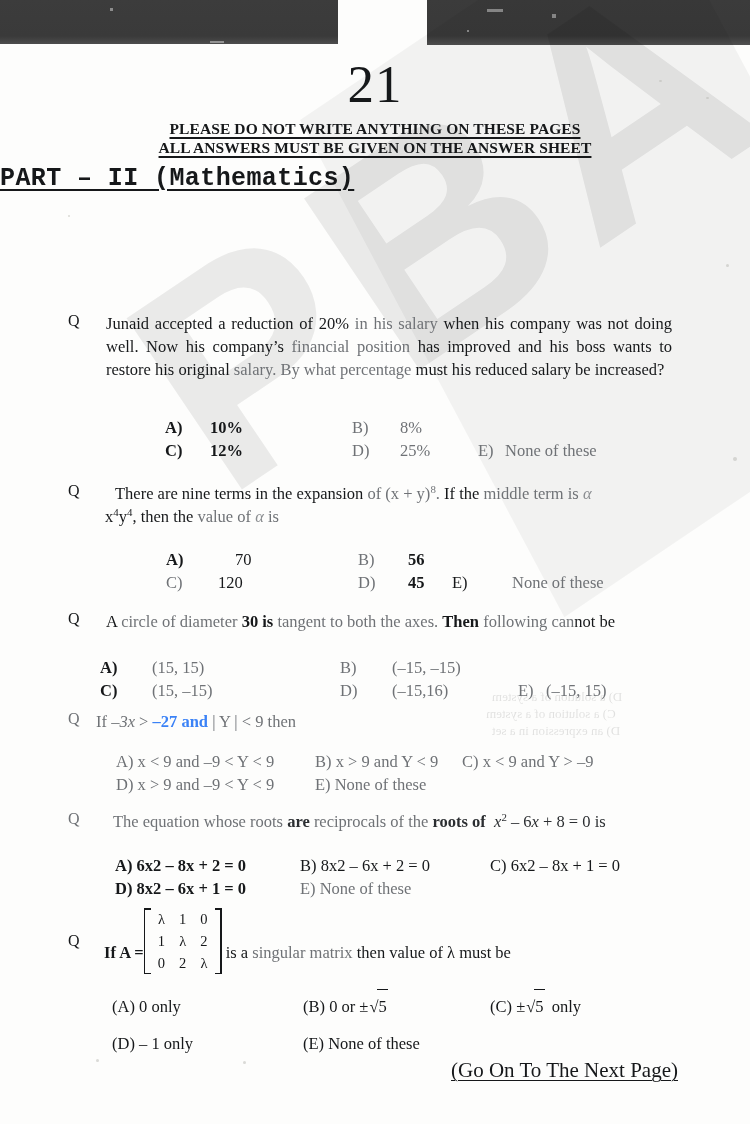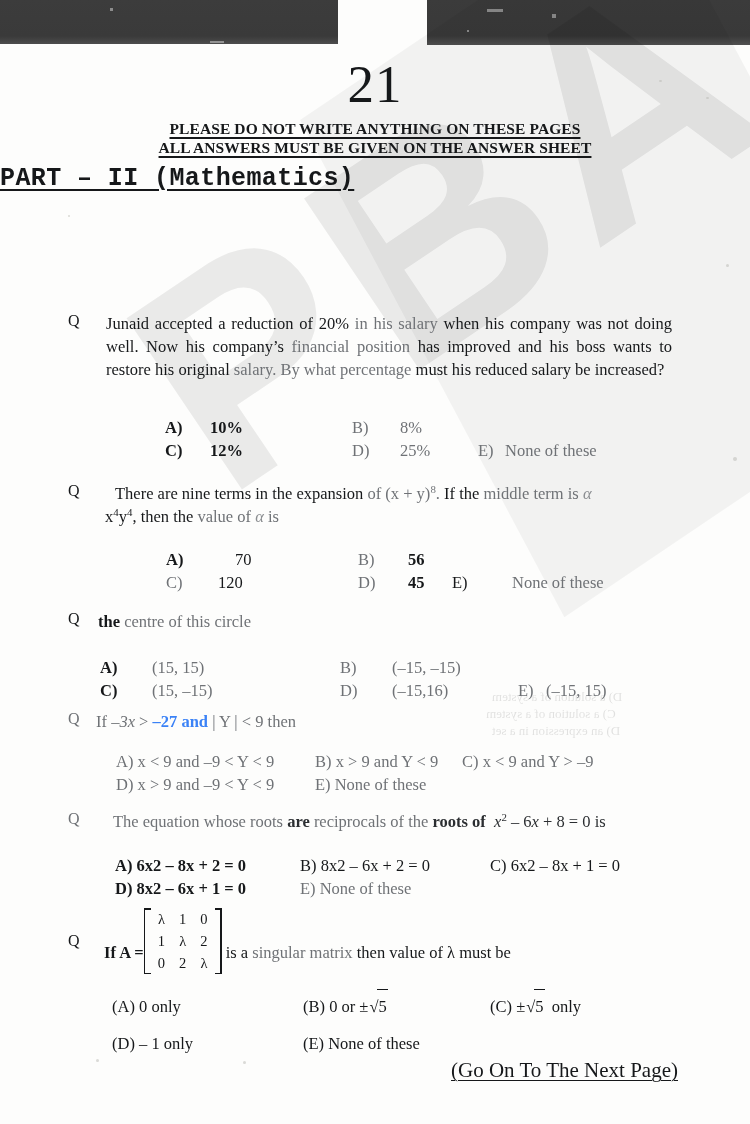--- a/index.html
+++ b/index.html
@@ -227,22 +227,22 @@
           <span class="o b" style="left:408px;">45</span>
           <span class="o" style="left:452px;">E)</span>
           <span class="o fade" style="left:512px;">None of these</span>
         </div>
       </div>
     </div>
 
     <div class="qblock" style="top:610px;">
       <div class="qmark">Q</div>
       <div class="qbody" style="left:106px;top:0;width:580px;">
-        <div class="stem nj" style="margin-left:-8px;">
-          <span class="b">the</span> <span class="fade">centre of this circle</span>
+        <div class="stem nj">
+          A <span class="fade">circle of diameter</span> <span class="b">30 is</span> <span class="fade">tangent to both the axes.</span>  <span class="b">Then</span> <span class="fade">following can</span>not be
         </div>
       </div>
       <div class="opts" style="position:absolute;left:0;top:46px;width:750px;">
         <div class="optrow">
           <span class="o b" style="left:100px;">A)</span>
           <span class="o fade" style="left:152px;">(15, 15)</span>
           <span class="o fade" style="left:340px;">B)</span>
           <span class="o fade" style="left:392px;">(–15, –15)</span>
         </div>
         <div class="optrow">

